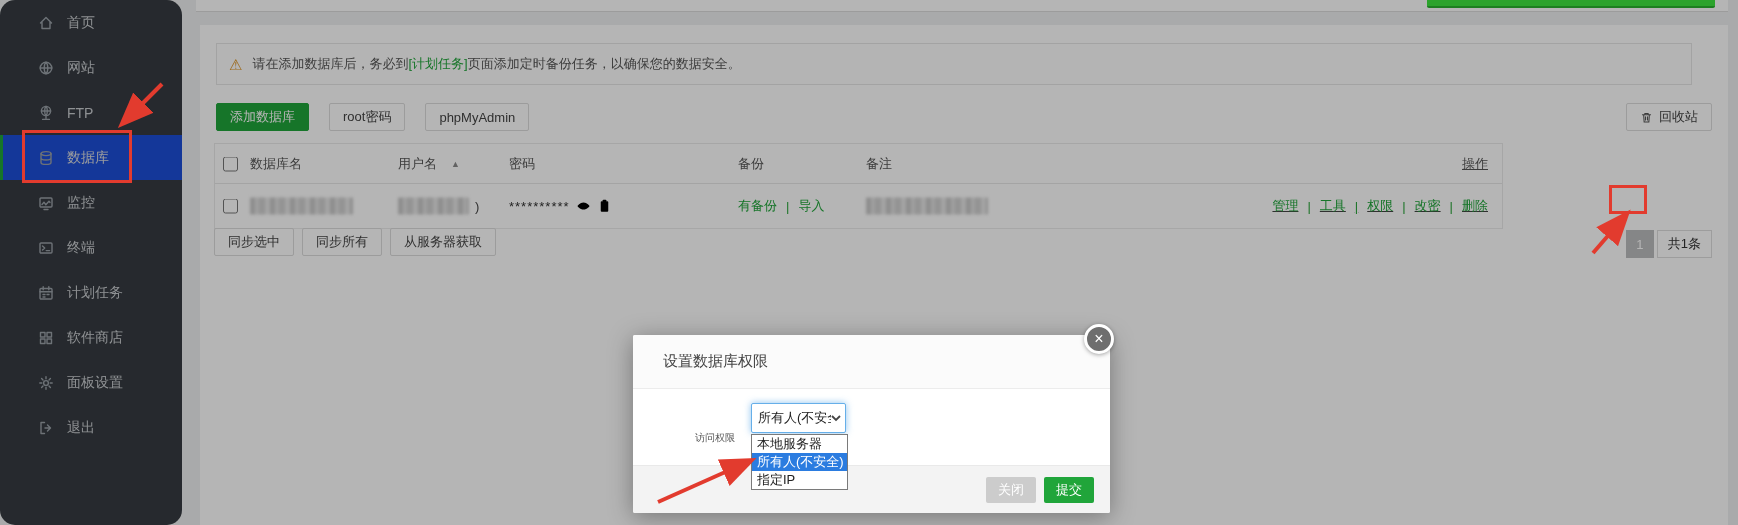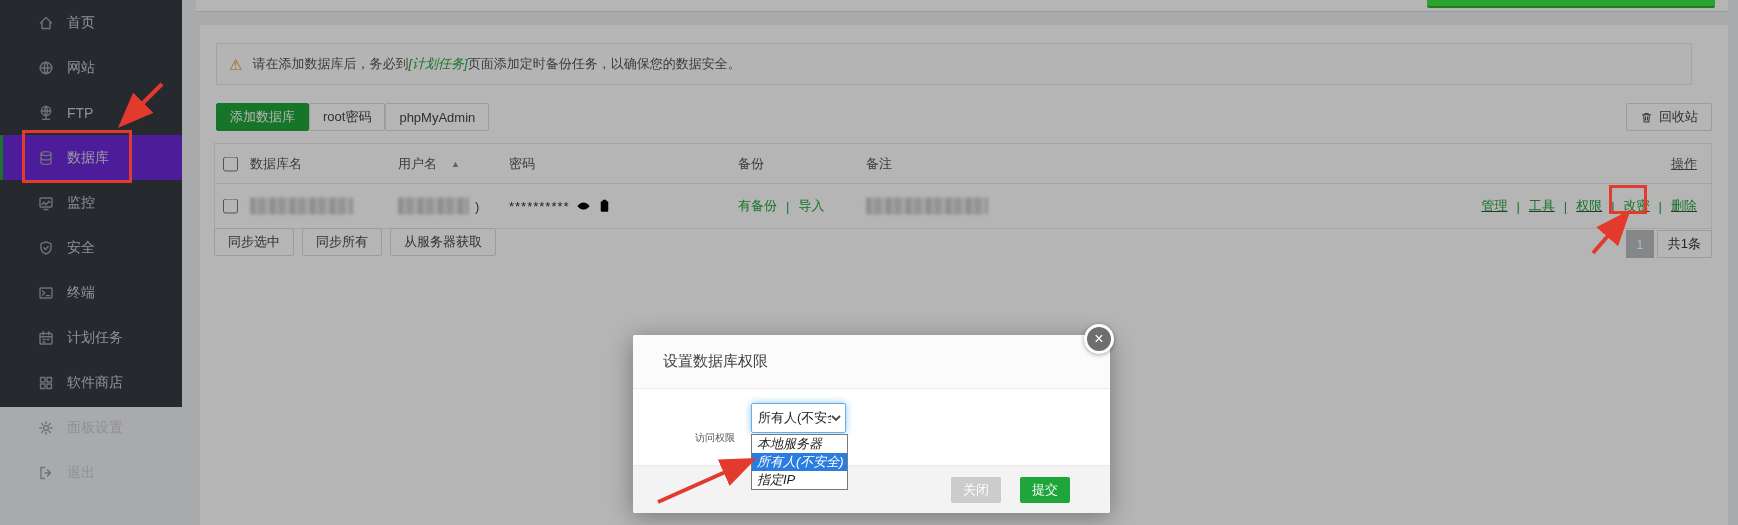--- a/index.html
+++ b/index.html
@@ -1,39 +1,39 @@
 <!DOCTYPE html>
 <html><head>
 <meta charset="utf-8">
 <style>
   *{margin:0;padding:0;box-sizing:border-box;}
   html,body{width:1738px;height:525px;}
   body{position:relative;overflow:hidden;font-family:"Liberation Sans","DejaVu Sans",sans-serif;background:#eff0f1;}
 
   
-  .sidebar{position:absolute;left:0;top:0;width:182px;height:407px;background:#363b41;z-index:1;}
+  .sidebar{position:absolute;left:0;top:0;width:182px;height:525px;background:#363b41;z-index:1;border-radius:15px;}
   .side-item{height:45px;display:flex;align-items:center;gap:13px;padding-left:38px;color:#c9ccd0;font-size:14px;cursor:pointer;}
   .side-item svg{width:16px;height:16px;flex:0 0 auto;stroke:#9aa1a8;fill:none;stroke-width:1.4;stroke-linecap:round;stroke-linejoin:round;}
-  .side-item.active{background:#6d28d9;border-left:3px solid #20a53a;padding-left:35px;color:#dadcde;}
+  .side-item.active{background:#1d4ed8;border-left:3px solid #20a53a;padding-left:35px;color:#dadcde;}
 
   
   .top-strip{position:absolute;left:196px;top:0;width:1532px;height:12px;background:#fff;border-bottom:1px solid #dcdcdc;z-index:1;}
   .main-card{position:absolute;left:200px;top:25px;width:1528px;height:500px;background:#fff;z-index:1;}
 
   .alert-box{position:absolute;left:16px;top:18px;width:1476px;height:42px;border:1px solid #e6e6e6;background:#fefefe;display:flex;align-items:center;padding-left:12px;gap:10px;font-size:13px;color:#555;}
   .warn-ico{color:#dd9426;font-size:15px;line-height:1;}
-  .alert-link{color:#20a53a;cursor:pointer;font-style:italic;}
-
-  .toolbar{position:absolute;left:16px;top:78px;display:flex;gap:0;}
+  .alert-link{color:#20a53a;cursor:pointer;}
+
+  .toolbar{position:absolute;left:16px;top:78px;display:flex;gap:20px;}
   .btn{height:28px;padding:0 13px;font-size:13px;display:inline-flex;align-items:center;justify-content:center;gap:6px;border:1px solid #dcdcdc;background:#fff;color:#444;border-radius:2px;cursor:pointer;white-space:nowrap;}
   .btn-green{background:#20a53a;border-color:#20a53a;color:#fff;}
   .recycle{position:absolute;right:16px;top:78px;}
   .btn svg{width:13px;height:13px;stroke:#555;fill:none;stroke-width:1.3;stroke-linecap:round;}
 
-  .tbl{position:absolute;left:14px;top:118px;width:1498px;border:1px solid #eaeaea;border-bottom:none;background:#fff;}
+  .tbl{position:absolute;left:14px;top:118px;width:1289px;border:1px solid #eaeaea;border-bottom:none;background:#fff;}
   .thead{height:40px;border-bottom:1px solid #e8e8e8;position:relative;font-size:13px;color:#555;}
   .trow{height:45px;border-bottom:1px solid #ebebeb;position:relative;font-size:13px;color:#444;}
   .cell{position:absolute;top:50%;transform:translateY(-50%);display:flex;align-items:center;gap:6px;white-space:nowrap;}
   .c-check{left:8px;} .c-name{left:35px;} .c-user{left:183px;} .c-pwd{left:294px;} .c-backup{left:523px;} .c-remark{left:651px;}
   .c-action{right:14px;text-decoration:underline;}
   .cb{width:15px;height:15px;accent-color:#20a53a;}
   .sort{color:#8a8a8a;font-size:9px;margin-left:8px;cursor:pointer;}
   .blur{height:17px;border-radius:1px;filter:blur(1.4px);background:repeating-linear-gradient(90deg,#c9c9c9 0 5px,#e0e0e0 5px 9px,#d0d0d0 9px 15px,#e6e6e6 15px 20px);}
   .b-name{width:103px;} .b-user{width:71px;} .b-remark{width:122px;}
   .glink{color:#20a53a;text-decoration:none;cursor:pointer;}
@@ -51,23 +51,23 @@
   .toast{position:absolute;left:1427px;top:0;width:288px;height:8px;background:#2ca32c;border-bottom:2px solid #1d7e20;border-radius:0 0 2px 2px;z-index:70;}
 
   .modal{position:absolute;left:633px;top:335px;width:477px;height:178px;background:#fff;border-radius:2px;box-shadow:0 4px 24px rgba(0,0,0,.35);z-index:60;}
   .modal-head{height:54px;background:#fbfbfb;border-bottom:1px solid #ececec;display:flex;align-items:center;padding-left:30px;font-size:15px;color:#444;border-radius:2px 2px 0 0;}
   .modal-close{position:absolute;top:-11px;right:-4px;width:30px;height:30px;border-radius:50%;background:#6e6e6e;border:3px solid #fff;color:#fff;display:flex;align-items:center;justify-content:center;font-size:16px;line-height:1;cursor:pointer;box-shadow:0 1px 4px rgba(0,0,0,.35);}
   .modal-label{position:absolute;left:62px;top:76px;font-size:10px;color:#555;margin-top:20px;}
   .fselect{position:absolute;left:118px;top:68px;width:95px;height:30px;border:1px solid #66afe9;box-shadow:0 0 7px rgba(102,175,233,.75);border-radius:2px;background:#fff;display:flex;align-items:center;padding:0 4px 0 6px;font-size:13px;color:#222;cursor:pointer;}
   .fselect .txt{flex:1;overflow:hidden;white-space:nowrap;}
   .fselect svg{width:10px;height:7px;stroke:#444;fill:none;stroke-width:1.8;flex:0 0 auto;}
   .opts{position:absolute;left:118px;top:99px;width:97px;background:#fff;border:1px solid #7a7a7a;z-index:5;}
-  .opt{height:18px;display:flex;align-items:center;padding-left:5px;font-size:13px;color:#222;cursor:pointer;white-space:nowrap;font-style:italic;}
+  .opt{height:18px;display:flex;align-items:center;padding-left:5px;font-size:13px;color:#222;cursor:pointer;white-space:nowrap;}
   .opt.sel{background:#2b7ce0;color:#fff;}
-  .modal-foot{position:absolute;left:0;top:130px;width:100%;height:48px;background:#f3f3f3;border-top:1px solid #e9e9e9;display:flex;align-items:center;justify-content:flex-end;gap:19px;padding-right:40px;border-radius:0 0 2px 2px;}
+  .modal-foot{position:absolute;left:0;top:130px;width:100%;height:48px;background:#f3f3f3;border-top:1px solid #e9e9e9;display:flex;align-items:center;justify-content:flex-end;gap:8px;padding-right:16px;border-radius:0 0 2px 2px;}
   .mbtn{height:26px;padding:0 12px;border:none;border-radius:2px;font-size:13px;color:#fff;cursor:pointer;}
   .mbtn-close{background:#cccccc;}
   .mbtn-submit{background:#20a53a;font-family:Liberation Mono, monospace;}
 
   
   .anno-box{position:absolute;border:3px solid #e23b2e;z-index:100;pointer-events:none;}
   #annoSvg{position:absolute;left:0;top:0;width:1738px;height:525px;z-index:100;pointer-events:none;}
 </style>
 </head>
 <body>
@@ -162,26 +162,20 @@
       <svg>
         <use href="#i-database"></use>
       </svg>
       <span>数据库</span>
     </div>
   <div class="side-item">
       <svg>
         <use href="#i-monitor"></use>
       </svg>
       <span>监控</span>
-    </div>
-  <div class="side-item">
-      <svg>
-        <use href="#i-security"></use>
-      </svg>
-      <span>安全</span>
     </div>
   <div class="side-item">
       <svg>
         <use href="#i-terminal"></use>
       </svg>
       <span>终端</span>
     </div>
   <div class="side-item">
       <svg>
         <use href="#i-cron"></use>

